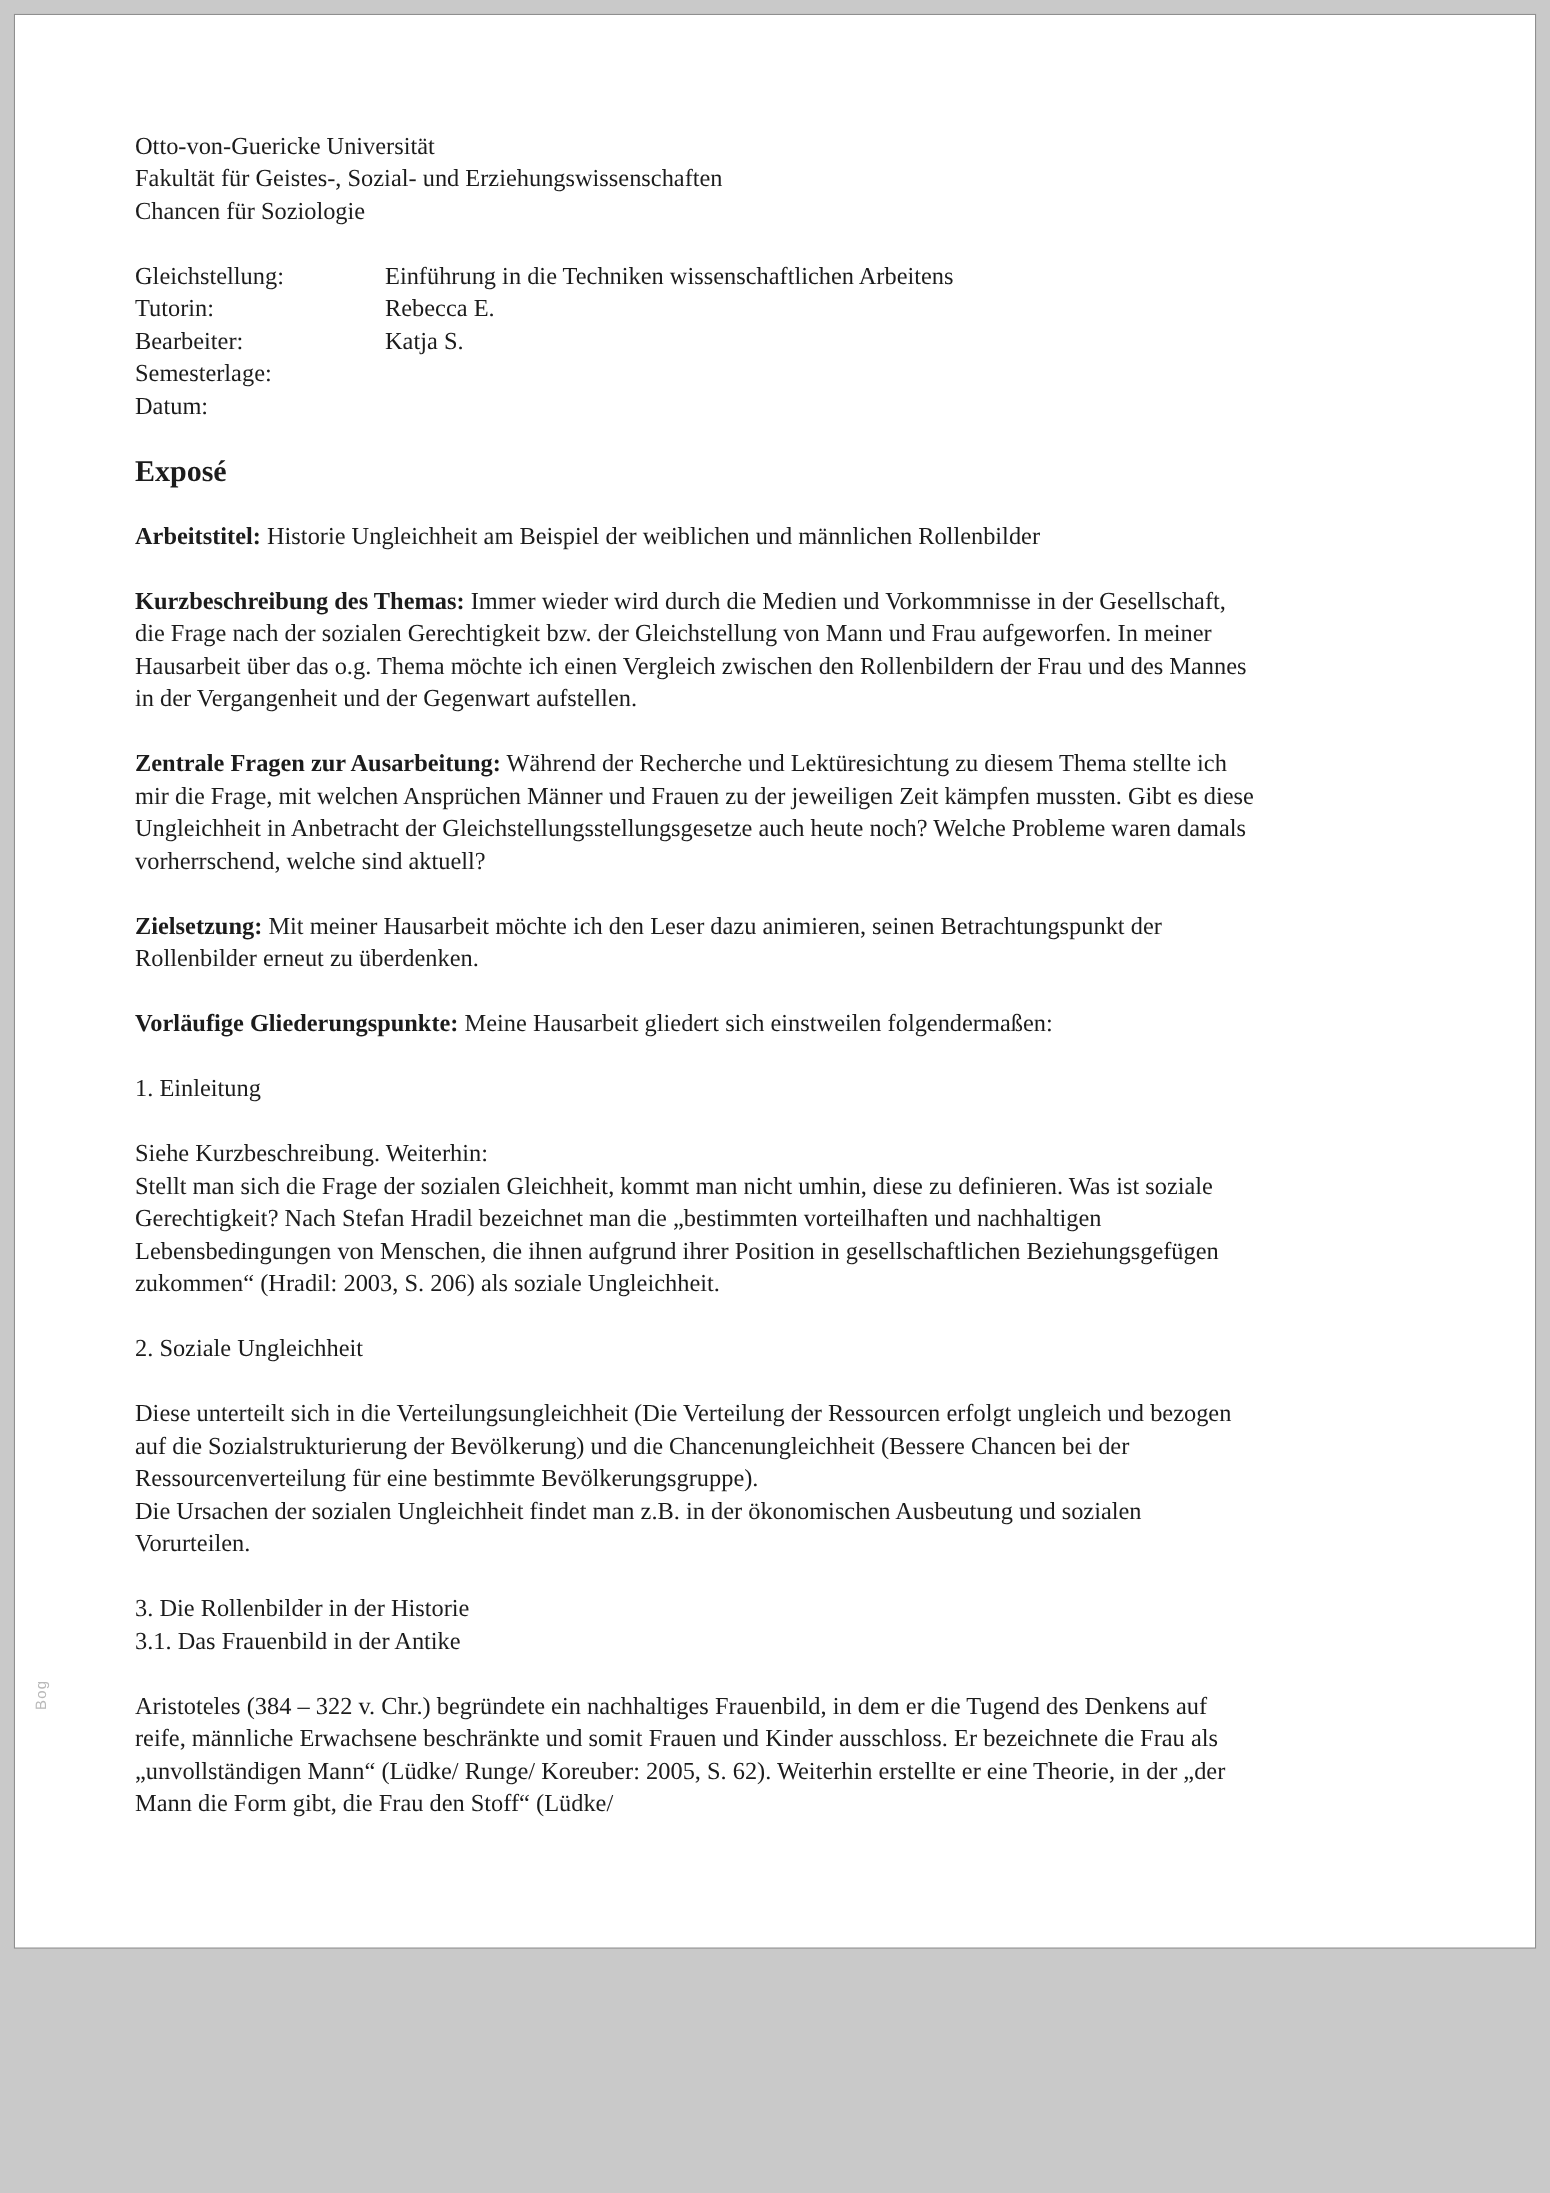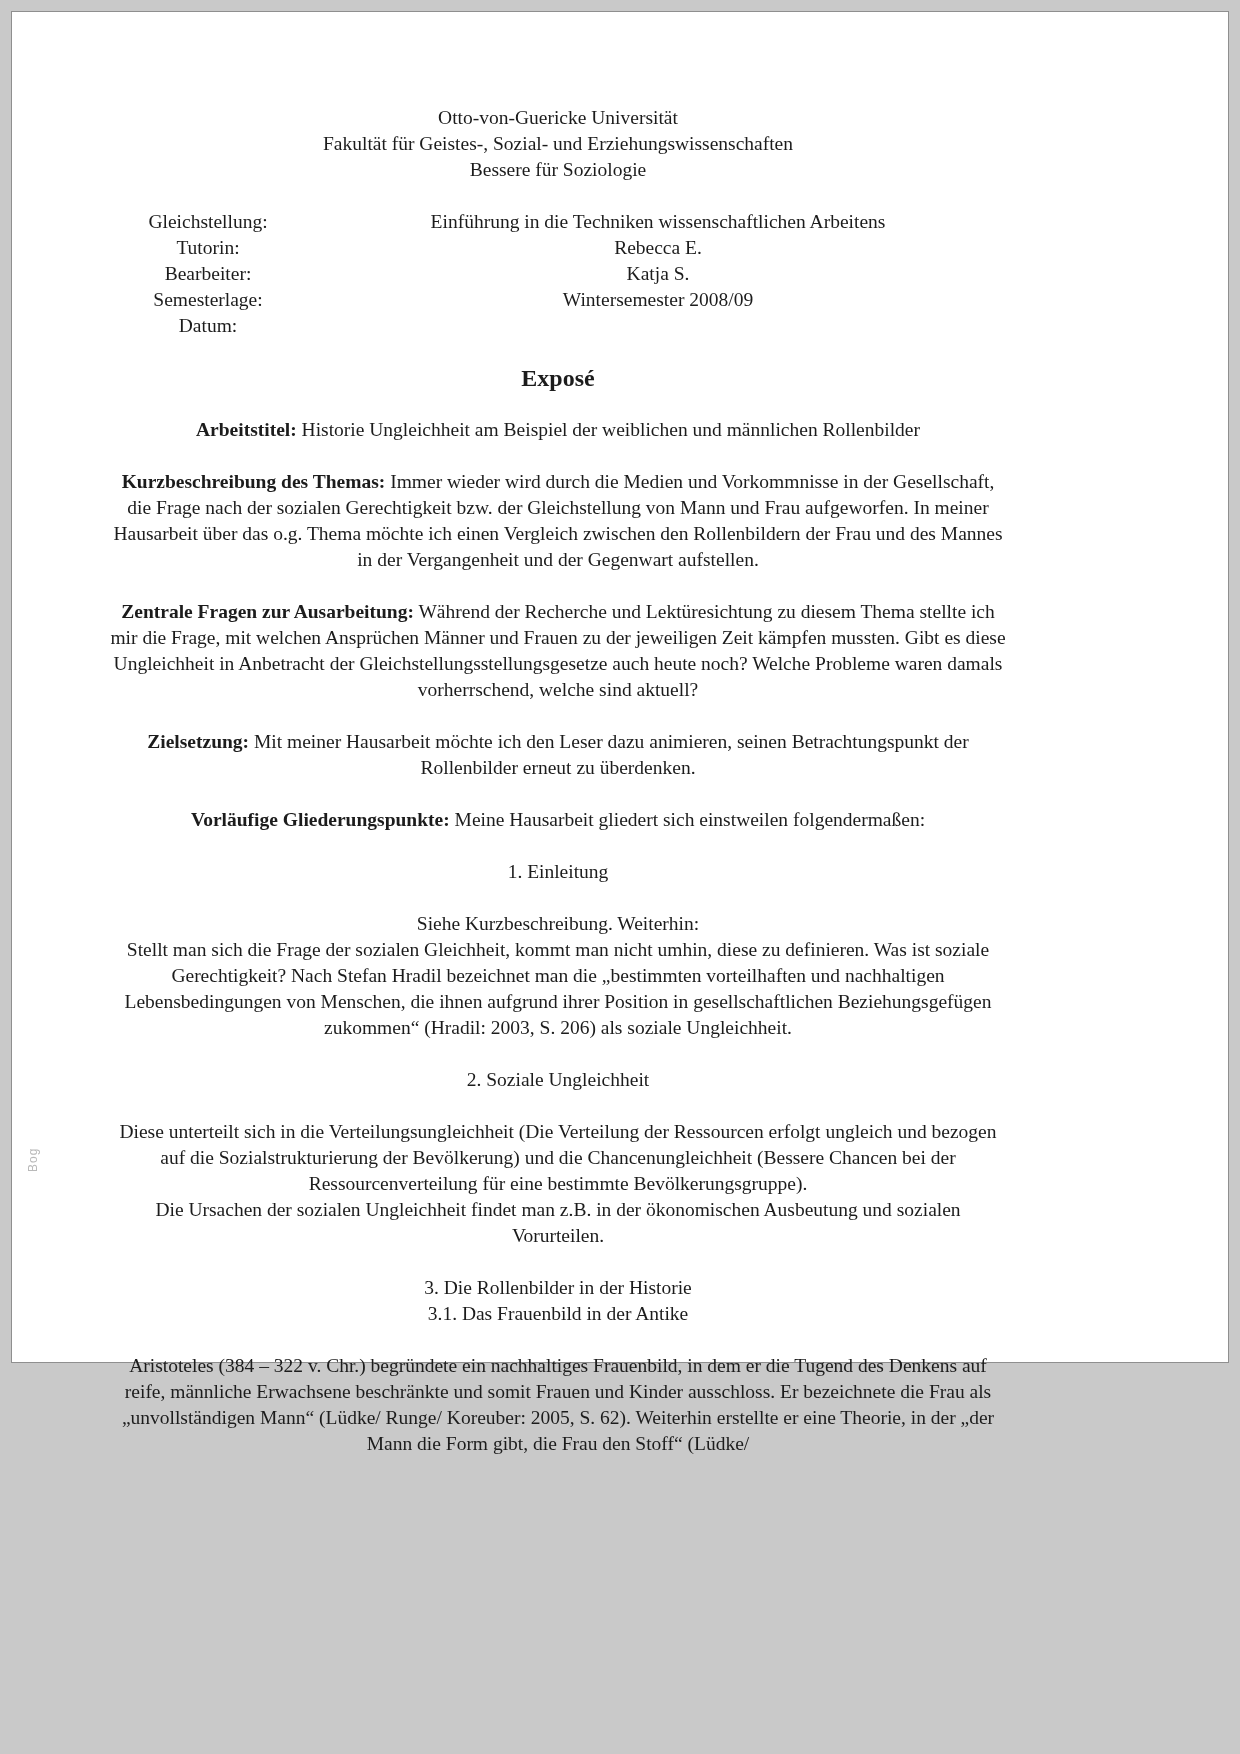--- a/index.html
+++ b/index.html
@@ -9,26 +9,25 @@
   body {
     width: 1240px;
     height: 1754px;
     background: #c9c9c9;
     font-family: "Liberation Serif", serif;
     overflow: hidden;
   }
   .page {
     box-sizing: border-box;
     width: 1218px;
-    height: 1352px;
+    height: 1548px;
     margin: 11px;
     background: #ffffff;
     border: 1px solid #8f8f8f;
     position: relative;
-    text-align: center;
   }
   .content {
     position: absolute;
     top: 93px;
     left: 96px;
     width: 900px;
     color: #1c1c1c;
     font-size: 19.5px;
     line-height: 26px;
   }
@@ -75,39 +74,38 @@
 </style>
 </head>
 <body>
 
 <div class="page">
   <div class="content">
 
     <div>
       <div class="header-line">Otto-von-Guericke Universität</div>
       <div class="header-line">Fakultät für Geistes-, Sozial- und Erziehungswissenschaften</div>
-      <div class="header-line">Bessere für Soziologie</div>
+      <div class="header-line">Chancen für Soziologie</div>
     </div>
 
     <div class="meta-block">
       <div class="meta-row">
         <span class="meta-label">Gleichstellung:</span>
         <span class="meta-value">Einführung in die Techniken wissenschaftlichen Arbeitens</span>
       </div>
       <div class="meta-row">
         <span class="meta-label">Tutorin:</span>
         <span class="meta-value">Rebecca E.</span>
       </div>
       <div class="meta-row">
         <span class="meta-label">Bearbeiter:</span>
         <span class="meta-value">Katja S.</span>
       </div>
       <div class="meta-row">
         <span class="meta-label">Semesterlage:</span>
-        <span class="meta-value">Wintersemester 2008/09</span>
       </div>
       <div class="meta-row">
         <span class="meta-label">Datum:</span>
       </div>
     </div>
 
     <p class="doc-title">Exposé</p>
 
     <p class="para"><b>Arbeitstitel:</b><span> Historie Ungleichheit am Beispiel der weiblichen und männlichen Rollenbilder</span></p>
 

